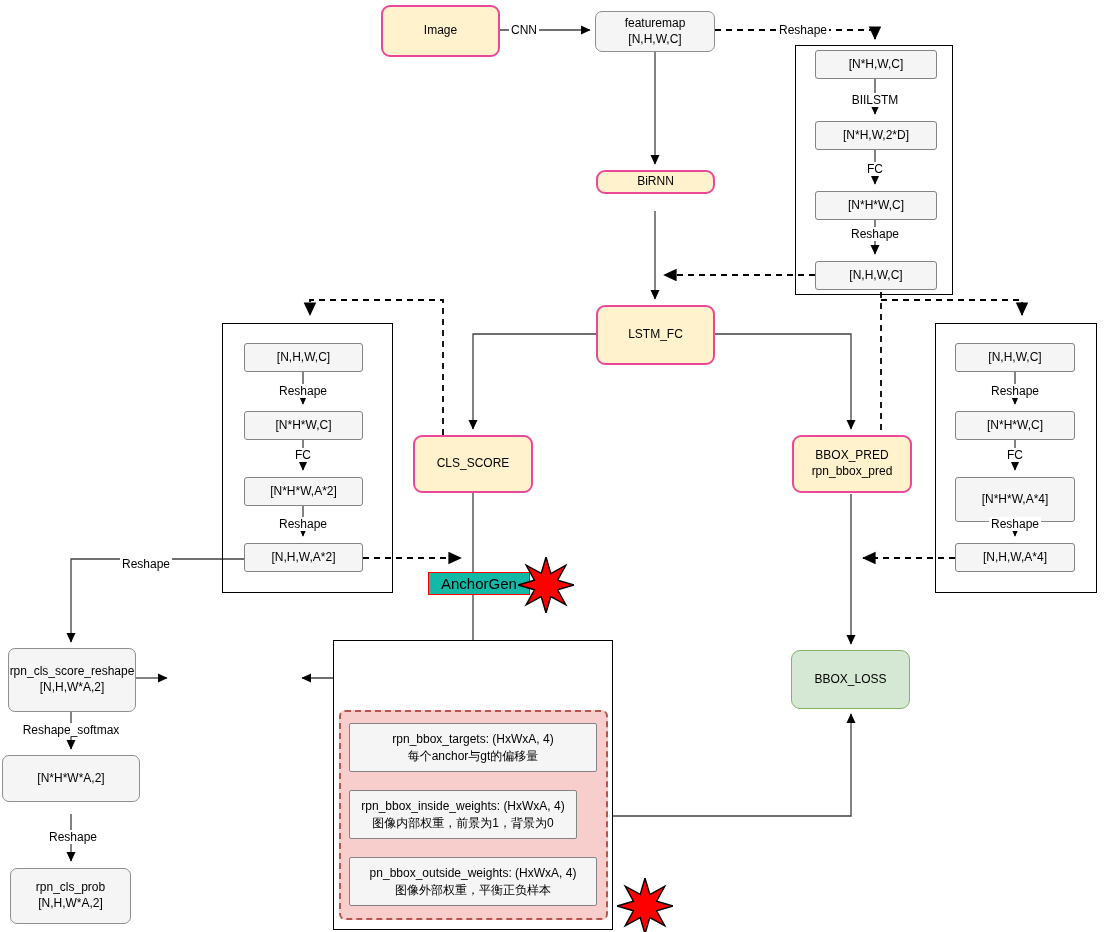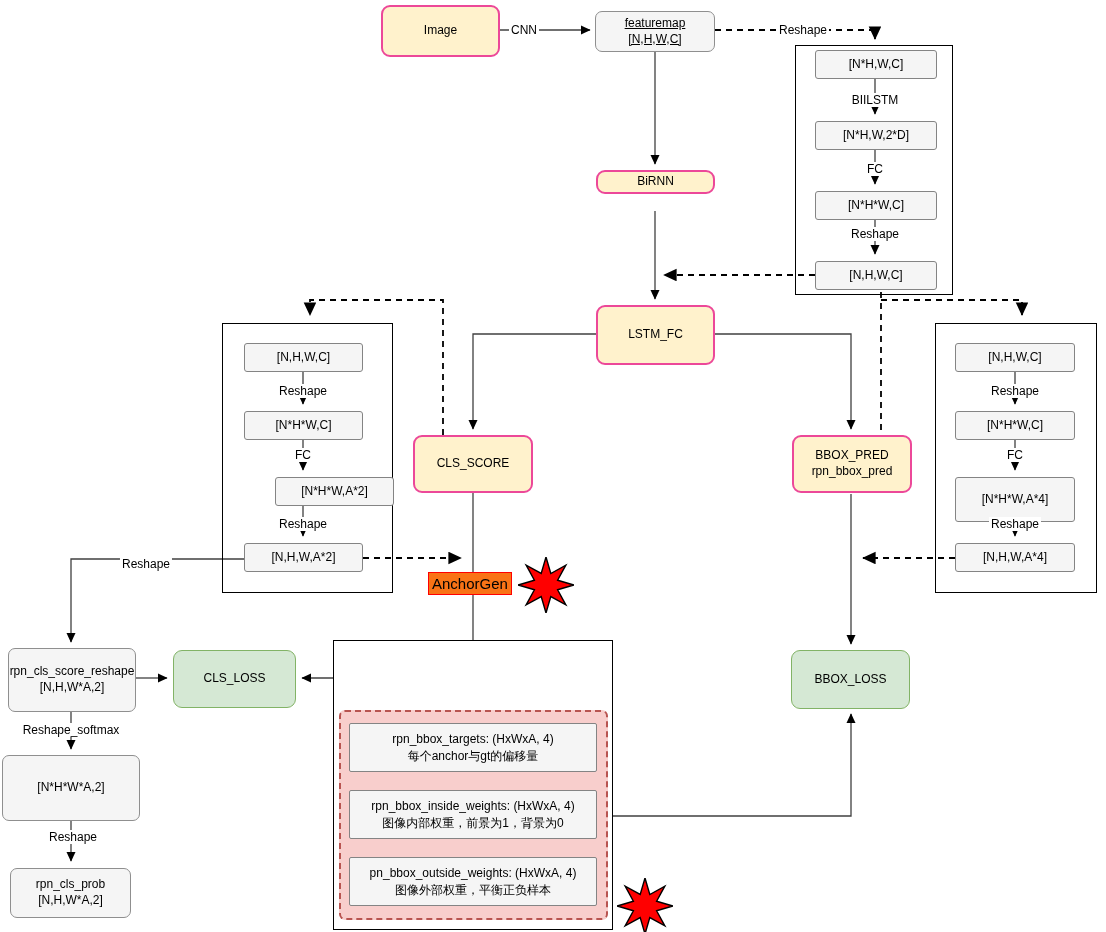--- a/index.html
+++ b/index.html
@@ -12,22 +12,22 @@
   .gray{background:#F5F5F5;border:1px solid #8f8f8f;border-radius:7px;}
   .green{background:#D5E8D4;border:1px solid #82B366;border-radius:9px;}
   .group{position:absolute;border:1px solid #000;box-sizing:border-box;background:transparent;}
   .infobox{position:absolute;background:#F5F5F5;border:1px solid #848484;border-radius:3px;
            box-sizing:border-box;display:flex;flex-direction:column;align-items:center;
            justify-content:center;text-align:center;font-size:12px;line-height:1.35;}
   .infobox.sq{border-radius:2px;}
   .pinkpanel{position:absolute;background:#F8CECC;border:2px dashed #B85450;border-radius:6px;box-sizing:border-box;}
   .elabel{position:absolute;transform:translate(-50%,-50%);background:#fff;font-size:12px;
           padding:0 2px;white-space:nowrap;z-index:5;}
-  .anchorgen{position:absolute;background:#f97316;border:1px solid #FF0000;font-size:15px;
-             padding:0 3px;line-height:1.4;z-index:6;}
+  .anchorgen{position:absolute;background:#14b8a6;border:1px solid #FF0000;font-size:15px;
+             padding:0 12px;line-height:1.4;z-index:6;}
   .nw{white-space:nowrap;}
   .star{position:absolute;z-index:7;}
 </style>
 </head>
 <body>
 
 <div class="canvas">
 
   <svg class="edges" width="1106" height="932">
     <defs>
@@ -71,39 +71,36 @@
   </svg>
 
   <div class="group" style="left:795px;top:45px;width:158px;height:250px;"></div>
   <div class="group" style="left:222px;top:323px;width:171px;height:270px;"></div>
   <div class="group" style="left:935px;top:323px;width:162px;height:270px;"></div>
   <div class="group" style="left:333px;top:640px;width:280px;height:290px;background:#fff;"></div>
 
   <div class="node yellow" style="left:381px;top:5px;width:119px;height:52px;">
     <span>Image</span>
   </div>
-  <div class="node gray" style="left:595px;top:11px;width:120px;height:41px;text-decoration:underline;">
+  <div class="node gray" style="left:595px;top:11px;width:120px;height:41px;">
     <span class="nw">featuremap</span>
     <span class="nw">[N,H,W,C]</span>
   </div>
   <div class="node yellow" style="left:596px;top:170px;width:119px;height:24px;">
     <span>BiRNN</span>
   </div>
   <div class="node yellow" style="left:596px;top:305px;width:119px;height:60px;">
     <span>LSTM_FC</span>
   </div>
   <div class="node yellow" style="left:413px;top:435px;width:120px;height:58px;">
     <span>CLS_SCORE</span>
   </div>
   <div class="node yellow" style="left:792px;top:435px;width:120px;height:58px;">
     <span class="nw">BBOX_PRED</span>
     <span class="nw">rpn_bbox_pred</span>
-  </div>
-  <div class="node green" style="left:173px;top:650px;width:123px;height:58px;">
-    <span>CLS_LOSS</span>
   </div>
   <div class="node green" style="left:791px;top:650px;width:119px;height:59px;">
     <span>BBOX_LOSS</span>
   </div>
 
   <div class="infobox" style="left:815px;top:50px;width:122px;height:29px;">
       <span class="nw">[N*H,W,C]</span>
     </div>
   <div class="infobox" style="left:815px;top:121px;width:122px;height:29px;">
       <span class="nw">[N*H,W,2*D]</span>
@@ -117,21 +114,21 @@
   <div class="elabel" style="left:875px;top:100px;">BIILSTM</div>
   <div class="elabel" style="left:875px;top:169px;">FC</div>
   <div class="elabel" style="left:875px;top:234px;">Reshape</div>
 
   <div class="infobox" style="left:244px;top:343px;width:119px;height:29px;">
       <span class="nw">[N,H,W,C]</span>
     </div>
   <div class="infobox" style="left:244px;top:411px;width:119px;height:29px;">
       <span class="nw">[N*H*W,C]</span>
     </div>
-  <div class="infobox" style="left:244px;top:477px;width:119px;height:29px;margin-left:31px;">
+  <div class="infobox" style="left:244px;top:477px;width:119px;height:29px;">
       <span class="nw">[N*H*W,A*2]</span>
     </div>
   <div class="infobox" style="left:244px;top:543px;width:119px;height:29px;">
       <span class="nw">[N,H,W,A*2]</span>
     </div>
   <div class="elabel" style="left:303px;top:391px;">Reshape</div>
   <div class="elabel" style="left:303px;top:455px;">FC</div>
   <div class="elabel" style="left:303px;top:524px;">Reshape</div>
 
   <div class="infobox" style="left:955px;top:343px;width:120px;height:29px;">
@@ -147,42 +144,42 @@
       <span class="nw">[N,H,W,A*4]</span>
     </div>
   <div class="elabel" style="left:1015px;top:391px;">Reshape</div>
   <div class="elabel" style="left:1015px;top:455px;">FC</div>
   <div class="elabel" style="left:1015px;top:524px;">Reshape</div>
 
   <div class="node gray" style="left:8px;top:648px;width:128px;height:64px;">
     <span class="nw">rpn_cls_score_reshape</span>
     <span class="nw">[N,H,W*A,2]</span>
   </div>
-  <div class="node gray" style="left:2px;top:755px;width:138px;height:66px;">
+  <div class="node gray" style="left:2px;top:755px;width:138px;height:47px;">
     <span class="nw">[N*H*W*A,2]</span>
   </div>
-  <div class="node gray" style="left:10px;top:868px;width:121px;height:50px;">
+  <div class="node gray" style="left:10px;top:868px;width:121px;height:56px;">
     <span class="nw">rpn_cls_prob</span>
     <span class="nw">[N,H,W*A,2]</span>
   </div>
 
   <div class="elabel" style="left:524px;top:30px;">CNN</div>
   <div class="elabel" style="left:803px;top:30px;">Reshape</div>
   <div class="elabel" style="left:146px;top:564px;">Reshape</div>
   <div class="elabel" style="left:71px;top:730px;">Reshape_softmax</div>
   <div class="elabel" style="left:73px;top:837px;">Reshape</div>
 
   <div class="anchorgen" style="left:428px;top:572px;">AnchorGen</div>
 
   <div class="pinkpanel" style="left:339px;top:710px;width:269px;height:210px;z-index:2;"></div>
   <div class="infobox sq" style="left:349px;top:723px;width:248px;height:49px;z-index:3;">
     <span class="nw">rpn_bbox_targets: (HxWxA, 4)</span>
     <span class="nw">每个anchor与gt的偏移量</span>
   </div>
-  <div class="infobox sq" style="left:349px;top:790px;width:248px;height:49px;z-index:3;justify-content:center;">
+  <div class="infobox sq" style="left:349px;top:790px;width:228px;height:49px;z-index:3;justify-content:center;">
     <span class="nw">rpn_bbox_inside_weights: (HxWxA, 4)</span>
     <span class="nw">图像内部权重，前景为1，背景为0</span>
   </div>
   <div class="infobox sq" style="left:349px;top:857px;width:248px;height:49px;z-index:3;">
     <span class="nw">pn_bbox_outside_weights: (HxWxA, 4)</span>
     <span class="nw">图像外部权重，平衡正负样本</span>
   </div>
 
   <svg class="star" style="left:518px;top:557px;" width="56" height="56" viewBox="0 0 56 56">
     <polygon points="28,0 32.8,16.5 47.8,8.2 39.6,23.2 56,28 39.6,32.8 47.8,47.8 32.8,39.6 28,56 23.2,39.6 8.2,47.8 16.4,32.8 0,28 16.4,23.2 8.2,8.2 23.2,16.4" fill="#FF0000" stroke="#000" stroke-width="1.4"></polygon>

